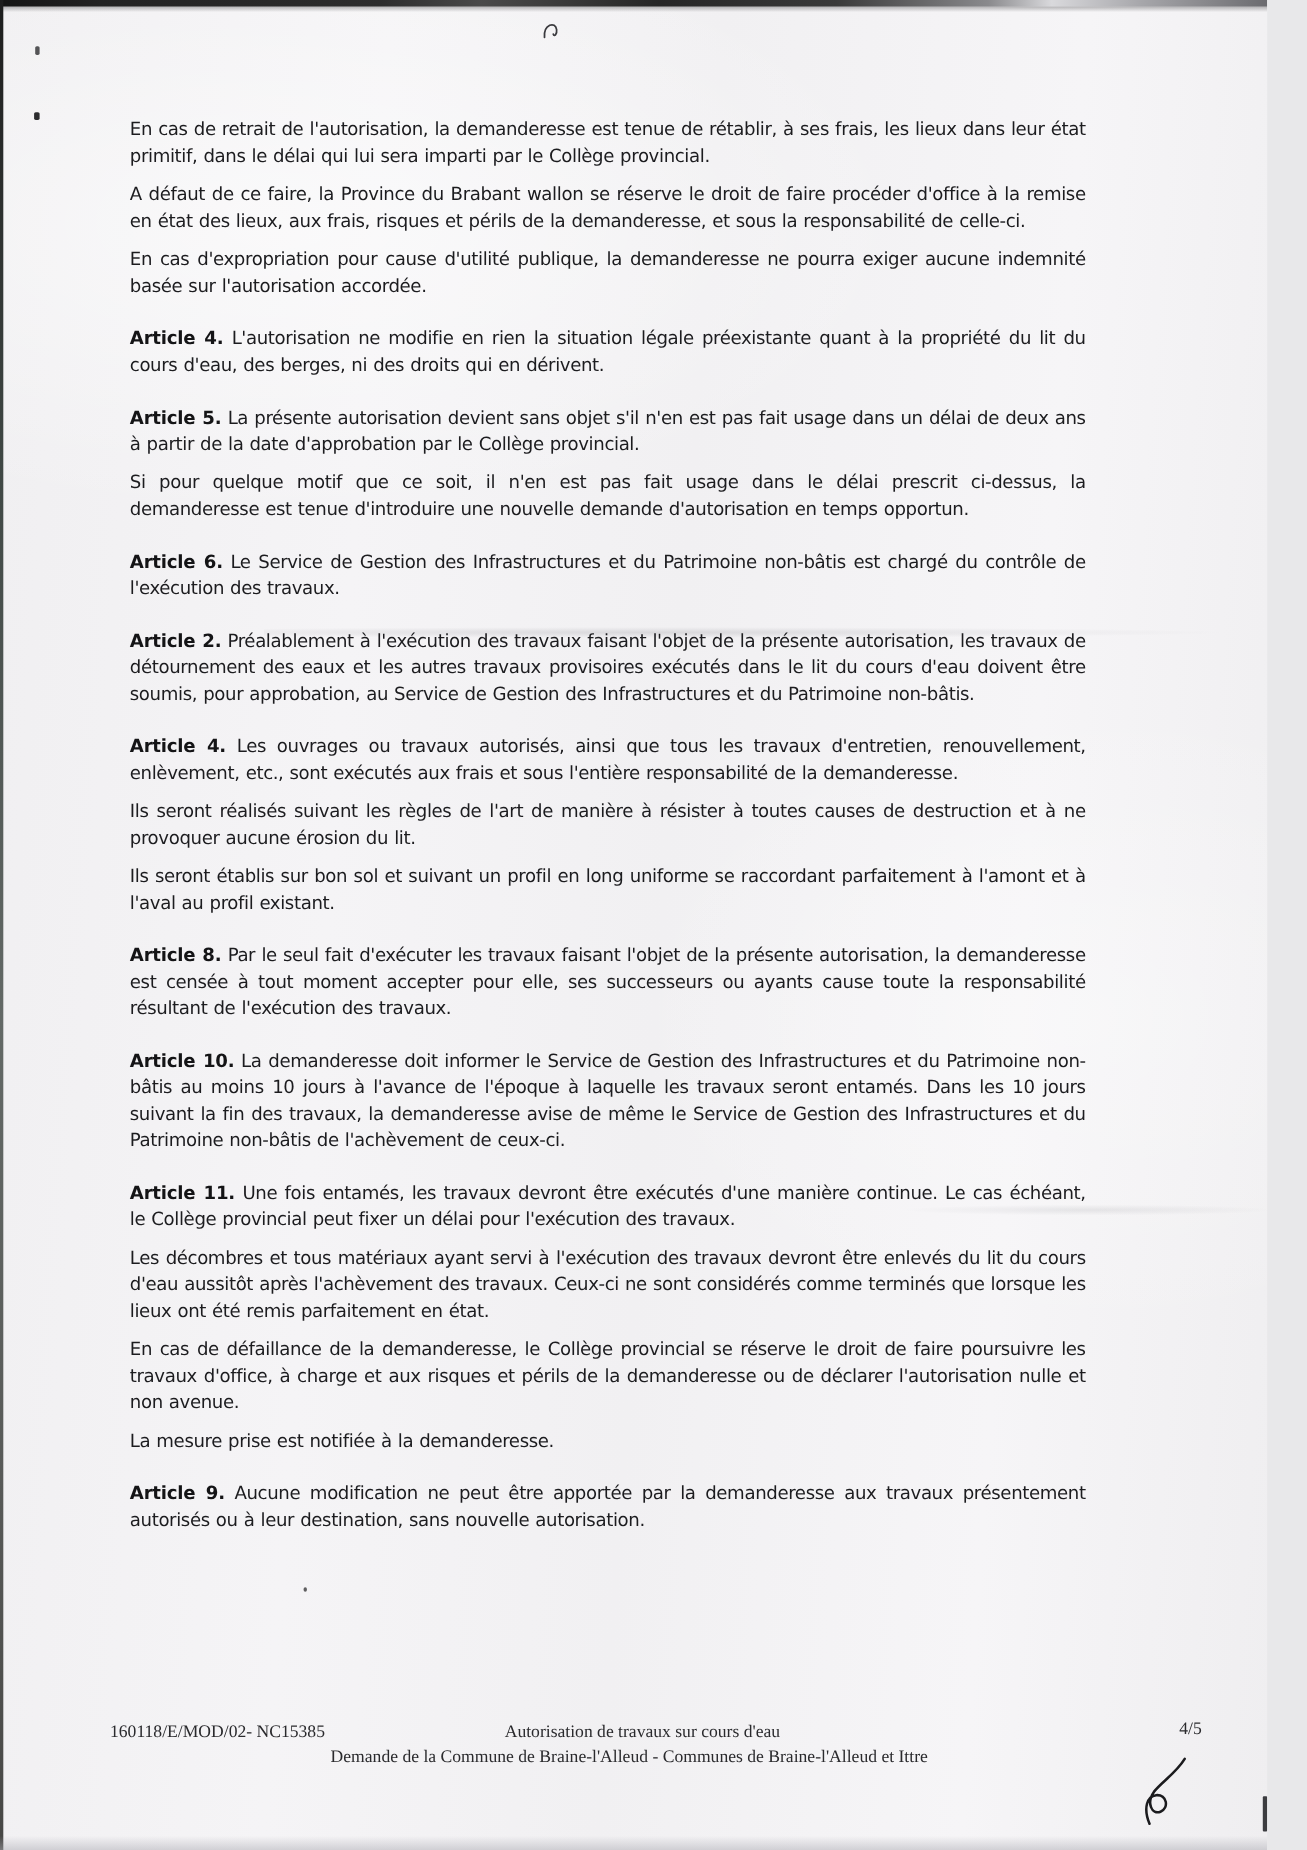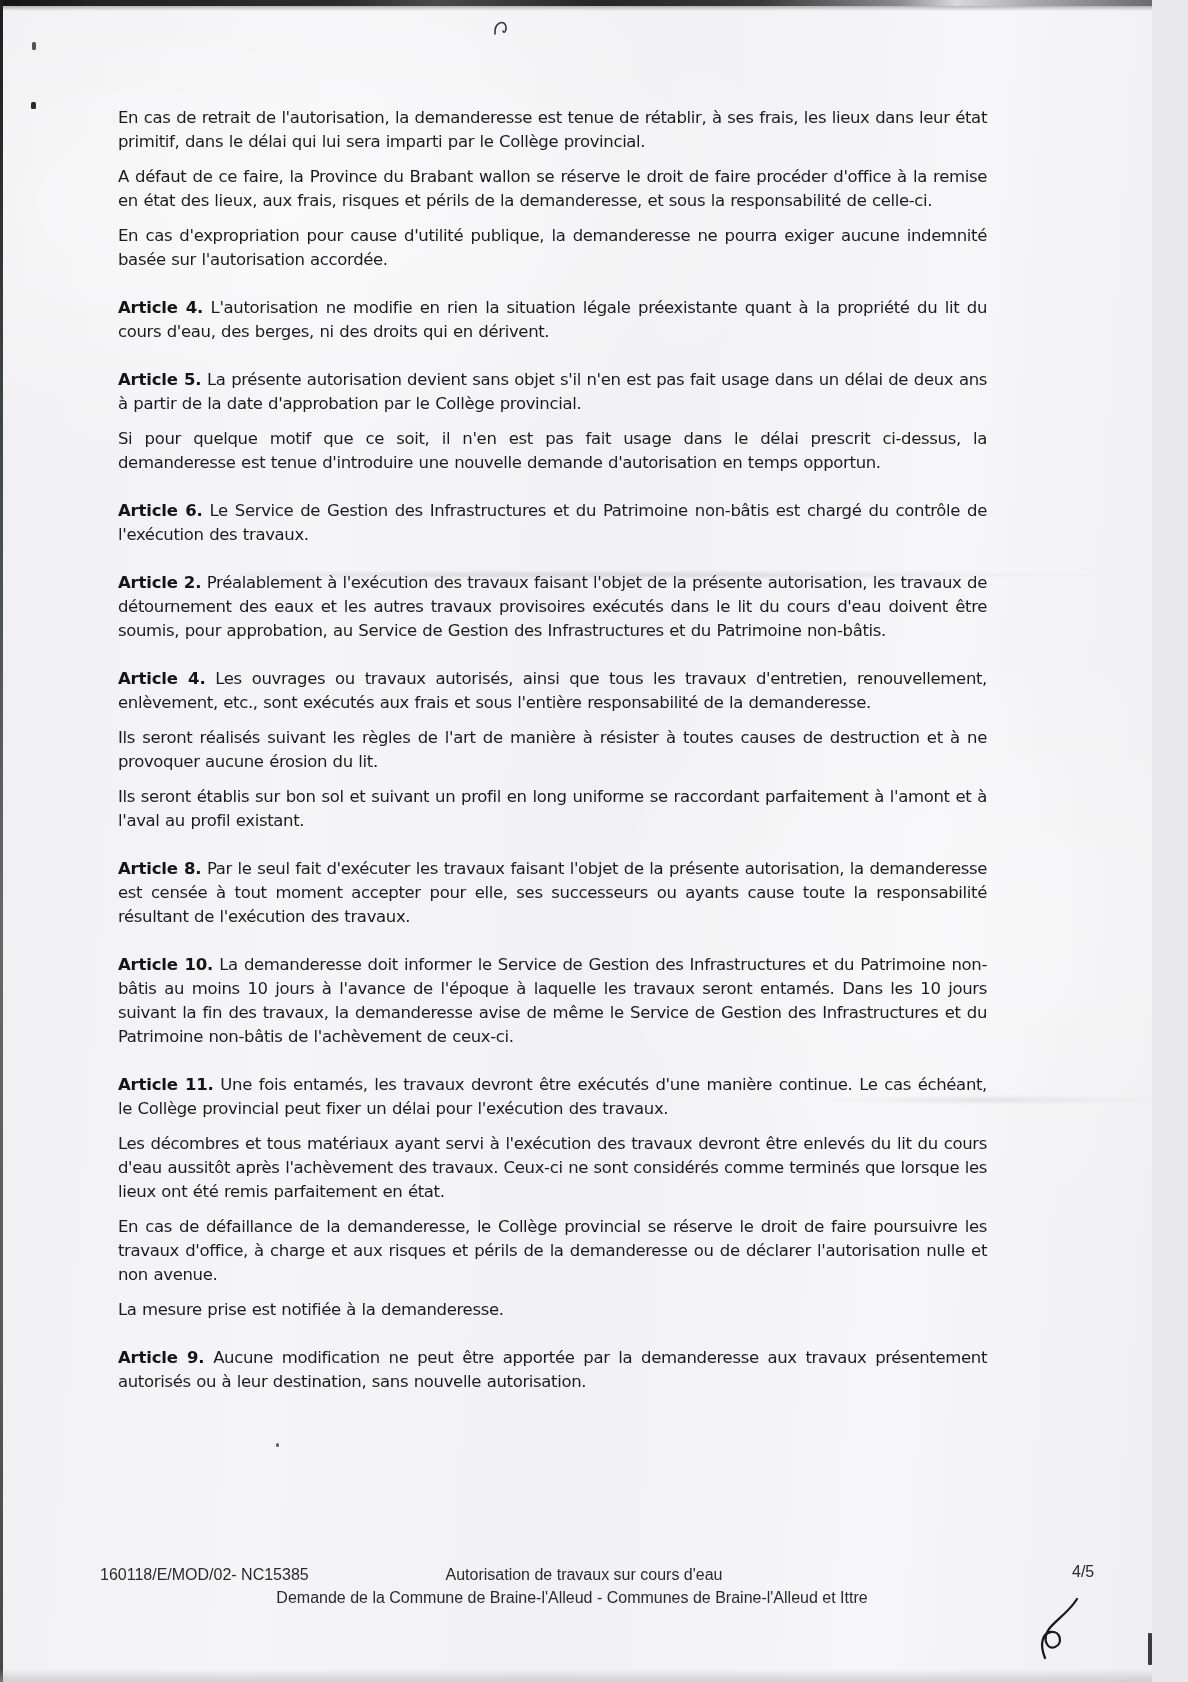--- a/index.html
+++ b/index.html
@@ -57,21 +57,21 @@
     font-size:16.5px;letter-spacing:-0.35px;word-spacing:0.6px;
     line-height:24px;
     text-align:justify;text-align-last:left;
   }
   .content p{margin:0 0 11px 0;}
   .content p.art{margin-top:24px;}
   .content b{font-weight:700;color:#141416;letter-spacing:-0.2px;}
   
   .footer{
     position:absolute;left:0;top:1566px;width:1188px;height:60px;
-    font-family:Liberation Sans, sans-serif;
+    font-family:Liberation Serif, serif;
     font-size:16px;color:#2a2a2d;
   }
   .footer .ref{position:absolute;left:100px;top:0;}
   .footer .ftitle{position:absolute;left:0;right:0;top:0;text-align:center;transform:translateX(-10px);}
   .footer .fpage{position:absolute;left:1072px;top:-3px;}
   .footer .ftitle2{position:absolute;left:0;right:0;top:23px;text-align:center;transform:translateX(-22px);}
   .paraph{position:absolute;left:1032px;top:1596px;}
 </style>
 </head>
 <body>

